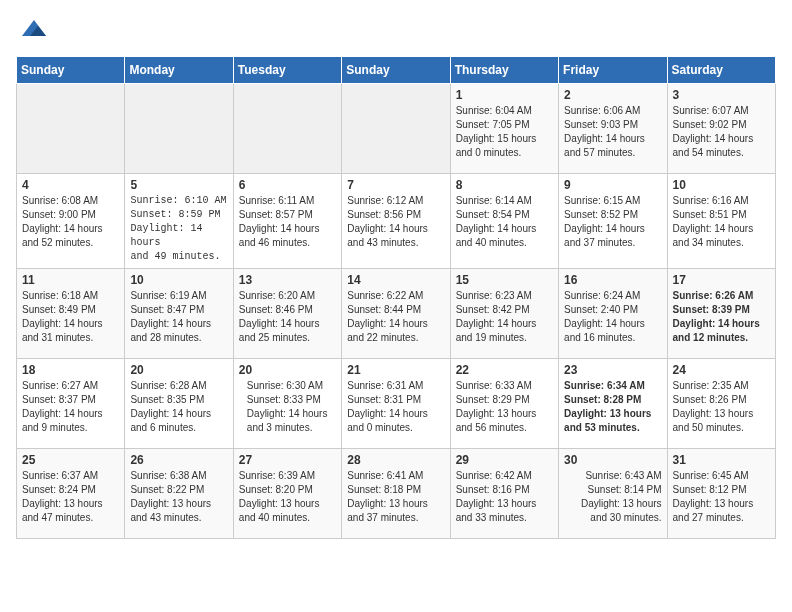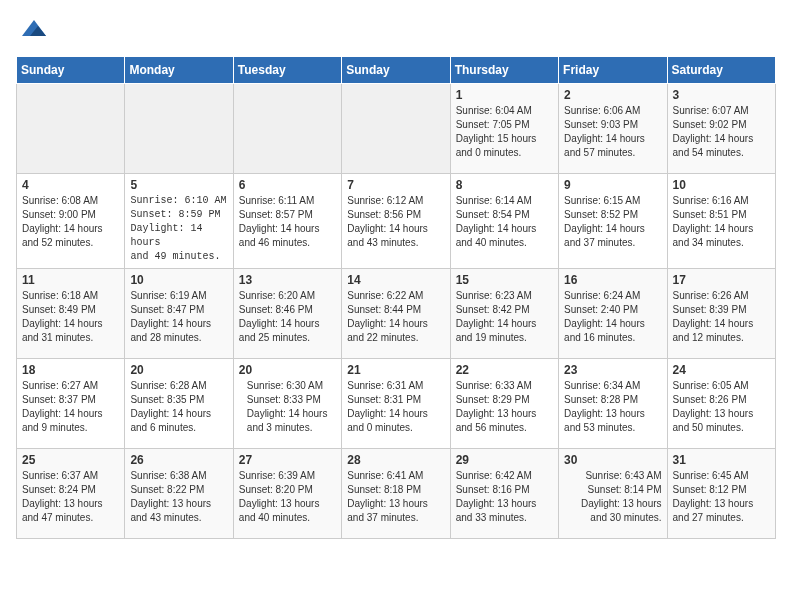--- a/index.html
+++ b/index.html
@@ -245,21 +245,21 @@
         </td>
         <td>
           <span class="day-number">16</span>
           <div class="day-info" style="white-space: pre-line;">Sunrise: 6:24 AM
 Sunset: 2:40 PM
 Daylight: 14 hours
 and 16 minutes.</div>
         </td>
         <td>
           <span class="day-number">17</span>
-          <div class="day-info" style="white-space: pre-line;">Sunrise: 6:26 AM
+          <div class="day-info" style="white-space: pre-line; font-weight: bold;">Sunrise: 6:26 AM
 Sunset: 8:39 PM
 Daylight: 14 hours
 and 12 minutes.</div>
         </td>
       </tr>
       <tr>
         <td>
           <span class="day-number">18</span>
           <div class="day-info" style="white-space: pre-line;">Sunrise: 6:27 AM
 Sunset: 8:37 PM
@@ -289,28 +289,28 @@
         </td>
         <td>
           <span class="day-number">22</span>
           <div class="day-info" style="white-space: pre-line;">Sunrise: 6:33 AM
 Sunset: 8:29 PM
 Daylight: 13 hours
 and 56 minutes.</div>
         </td>
         <td>
           <span class="day-number">23</span>
-          <div class="day-info" style="white-space: pre-line;">Sunrise: 6:34 AM
+          <div class="day-info" style="white-space: pre-line; font-weight: bold;">Sunrise: 6:34 AM
 Sunset: 8:28 PM
 Daylight: 13 hours
 and 53 minutes.</div>
         </td>
         <td>
           <span class="day-number">24</span>
-          <div class="day-info" style="white-space: pre-line;">Sunrise: 6:05 AM
+          <div class="day-info" style="white-space: pre-line;">Sunrise: 2:35 AM
 Sunset: 8:26 PM
 Daylight: 13 hours
 and 50 minutes.</div>
         </td>
       </tr>
       <tr>
         <td>
           <span class="day-number">25</span>
           <div class="day-info" style="white-space: pre-line;">Sunrise: 6:37 AM
 Sunset: 8:24 PM

